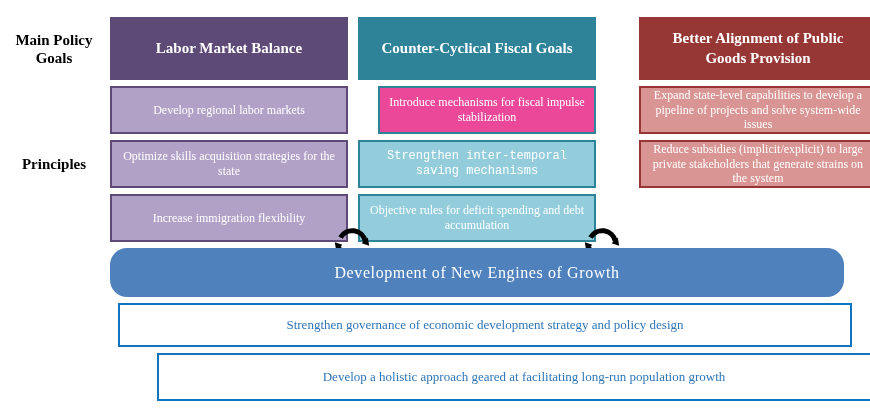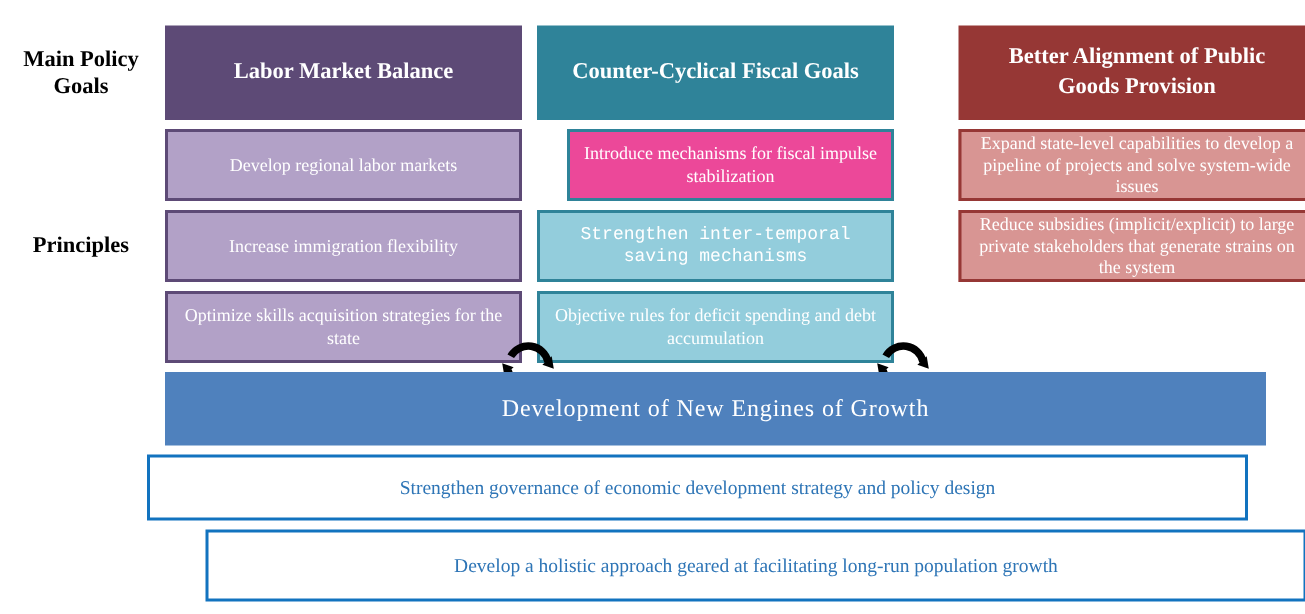--- a/index.html
+++ b/index.html
@@ -23,46 +23,46 @@
     color:#ffffff;font-weight:bold;font-size:15px;line-height:1.3;
   }
   .principle-box{
     height:48px;box-sizing:border-box;border:2px solid;margin-bottom:6px;
     display:flex;align-items:center;justify-content:center;text-align:center;
     color:#ffffff;font-size:12px;line-height:1.22;padding:1px 8px;
   }
   .banner{
     position:absolute;left:110px;top:248px;width:734px;height:49px;
     display:flex;align-items:center;justify-content:center;text-align:center;
-    color:#ffffff;font-size:16px;letter-spacing:0.6px;
+    color:#ffffff;font-size:16px;letter-spacing:0.6px;border-radius:17px;
   }
   .cc-box{
-    position:absolute;left:98px;width:734px;box-sizing:border-box;
+    position:absolute;left:118px;width:734px;box-sizing:border-box;
     border:2px solid;background:#ffffff;
     display:flex;align-items:center;justify-content:center;text-align:center;
     font-size:13px;
   }
   .cc-box-1{top:303px;height:44px;}
   .cc-box-2{top:353px;height:48px;margin-left:39px;}
   .cycle-icon{position:absolute;top:225px;width:38px;height:38px;}
   .cycle-icon-1{left:333px;} .cycle-icon-2{left:583px;}
 </style>
 </head>
 <body>
 
 <div class="canvas">
 
   <div class="row-label row-label-main">Main Policy Goals</div>
   <div class="row-label row-label-principles">Principles</div>
 
   <div class="column col-1">
     <div class="col-header" style="background: rgb(93, 74, 118);">Labor Market Balance</div>
     <div class="principle-box" style="background: rgb(178, 161, 199); border-color: rgb(93, 74, 118); text-align: right;">Develop regional labor markets</div>
+    <div class="principle-box" style="background: rgb(178, 161, 199); border-color: rgb(93, 74, 118);">Optimize skills acquisition strategies for the state</div>
     <div class="principle-box" style="background: rgb(178, 161, 199); border-color: rgb(93, 74, 118);">Increase immigration flexibility</div>
-    <div class="principle-box" style="background: rgb(178, 161, 199); border-color: rgb(93, 74, 118);">Optimize skills acquisition strategies for the state</div>
   </div>
 
   <div class="column col-2">
     <div class="col-header" style="background: rgb(47, 131, 153);">Counter-Cyclical Fiscal Goals</div>
     <div class="principle-box" style="background: #ec4899; border-color: rgb(47, 131, 153); margin-left: 20px;">Introduce mechanisms for fiscal impulse stabilization</div>
     <div class="principle-box" style="background: rgb(147, 205, 220); border-color: rgb(47, 131, 153); font-family: Liberation Mono, monospace;">Strengthen inter-temporal saving mechanisms</div>
     <div class="principle-box" style="background: rgb(147, 205, 220); border-color: rgb(47, 131, 153);">Objective rules for deficit spending and debt accumulation</div>
   </div>
 
   <div class="column col-3">

